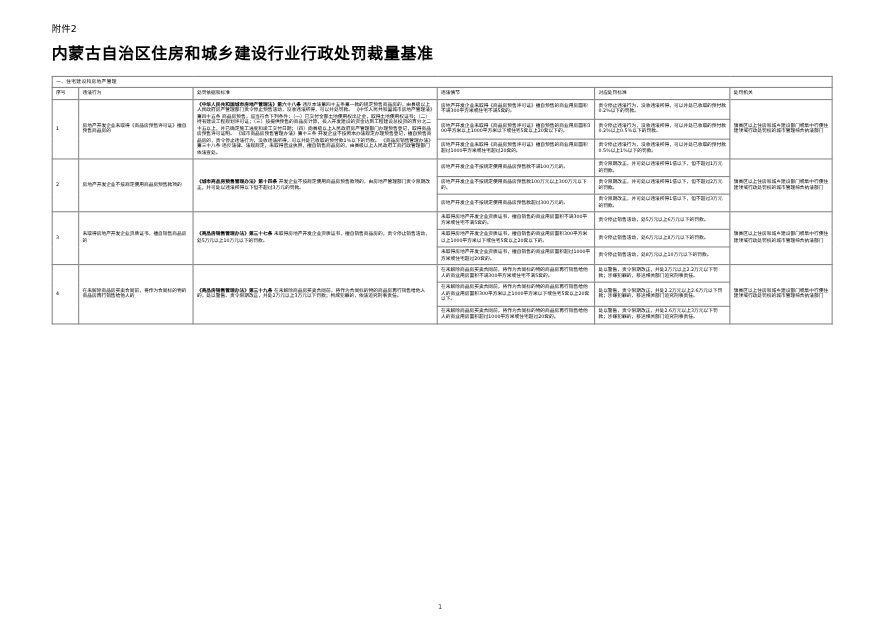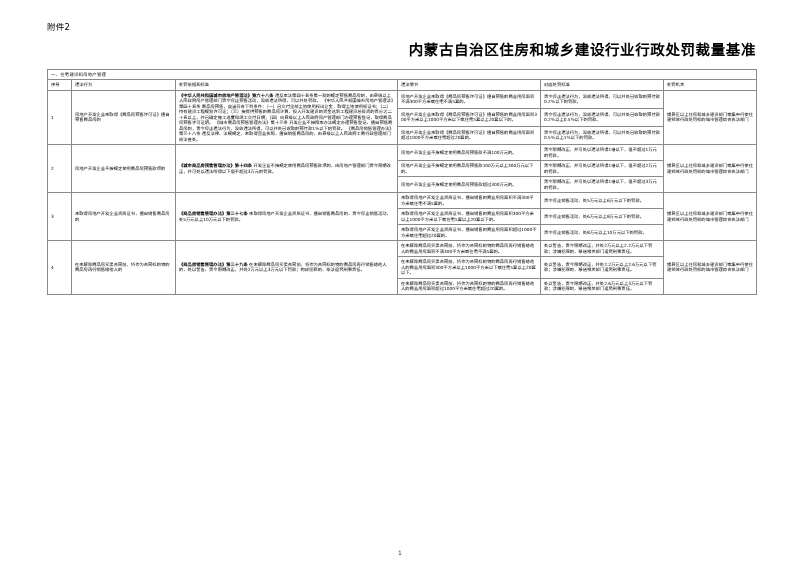--- a/index.html
+++ b/index.html
@@ -26,21 +26,21 @@
 
   .attachment-label {
     font-size: 8.5px;
     line-height: 1.2;
     font-weight: 400;
     margin: 0 0 9px 0;
     letter-spacing: 0.2px;
   }
 
   .doc-title {
-    text-align: right;
+    text-align: left;
     font-family: "DejaVu Serif", "Liberation Serif", serif;
     font-weight: bold;
     font-size: 14.5px;
     letter-spacing: 0.6px;
     margin: 0 0 10px 0;
     line-height: 1.2;
   }
 
   table.sheet {
     width: 709px;

